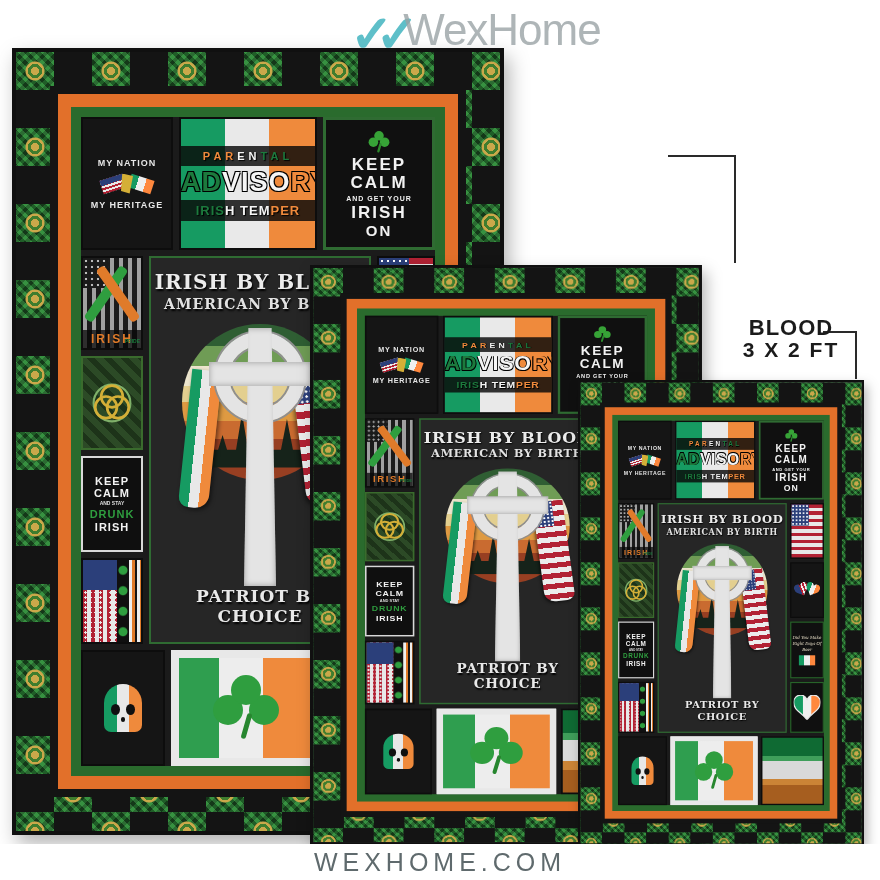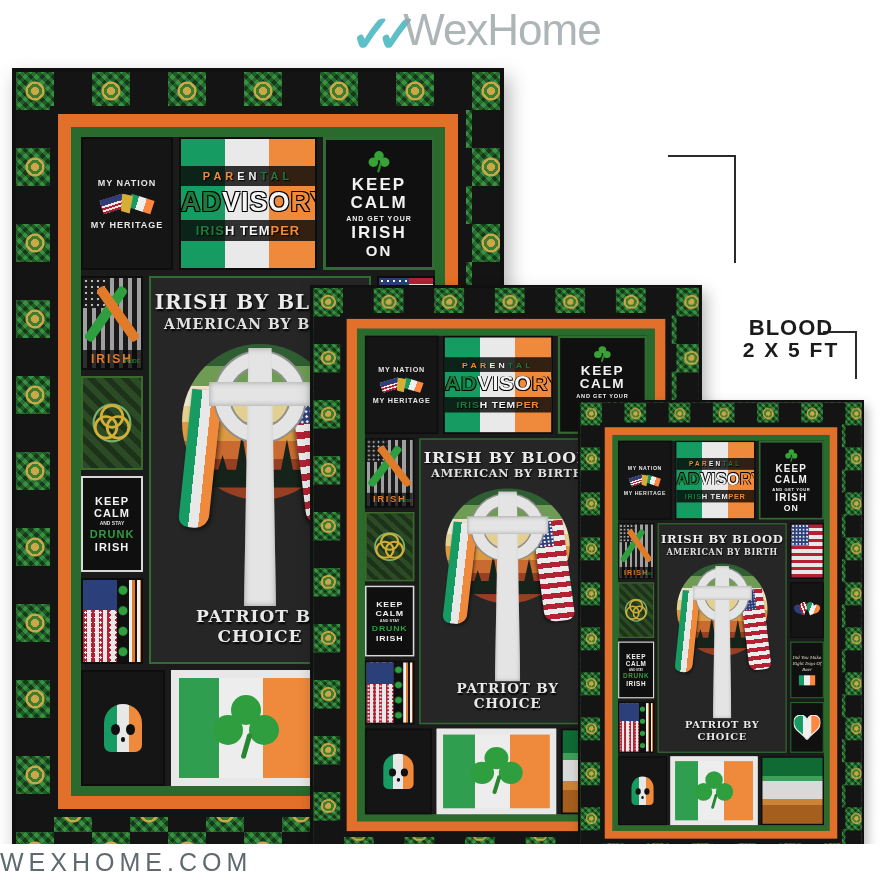--- a/index.html
+++ b/index.html
@@ -17,25 +17,25 @@
   #conn-medium{left:668px;top:155px;width:66px;height:106px;}
   #conn-small{left:823px;top:331px;width:32px;height:46px;}
 
   
   .watermark{position:absolute;left:350px;top:0px;z-index:50;display:flex;align-items:center;pointer-events:none;}
   .wm-checks{color:#43b5c0;font-size:52px;font-weight:bold;letter-spacing:-18px;opacity:.85;margin-right:2px;transform:translateY(4px);}
   .wm-text{color:#9aa3a6;font-size:44px;font-weight:500;opacity:.8;letter-spacing:-1px;}
 
   
   .footer{position:absolute;left:0;top:844px;width:880px;height:36px;background:#ffffff;z-index:45;
-          display:flex;align-items:center;justify-content:flex-start;}
+          display:flex;align-items:center;justify-content:center;}
   .footer span{color:#5f6a6d;font-size:25px;letter-spacing:5px;}
 
   
-  .rug-wrap{position:absolute;margin-top:20px;}
+  .rug-wrap{position:absolute;}
   #rug-large{left:12px;top:48px;z-index:1;}
   #rug-medium{left:310px;top:265px;z-index:2;}
   #rug-small{left:578px;top:380px;z-index:3;}
   .rug{transform-origin:0 0;}
   #rug-medium .rug{transform:scale(.7967,.737);}
   #rug-small .rug{transform:scale(.5813,.592);}
 
   
   .rug{width:492px;height:787px;box-sizing:border-box;border:4px solid #101010;padding:34px;
        filter:drop-shadow(5px 9px 10px rgba(0,0,0,.30));
@@ -214,21 +214,21 @@
 
   <div class="watermark">
     <span class="wm-checks">✓✓</span>
     <span class="wm-text">WexHome</span>
   </div>
 
   <div class="size-label" id="label-large">
   </div>
   <div class="size-label" id="label-small">
     <div class="nm">BLOOD</div>
-    <div class="dm">2 X 5  FT</div>
+    <div class="dm">3 X 2  FT</div>
   </div>
   <div class="connector" id="conn-medium"></div>
   <div class="connector" id="conn-small"></div>
 
   <div class="rug-wrap" id="rug-large">
   <div class="rug">
    <div class="f-gap">
     <div class="f-orange">
      <div class="f-green">
       <div class="content">

